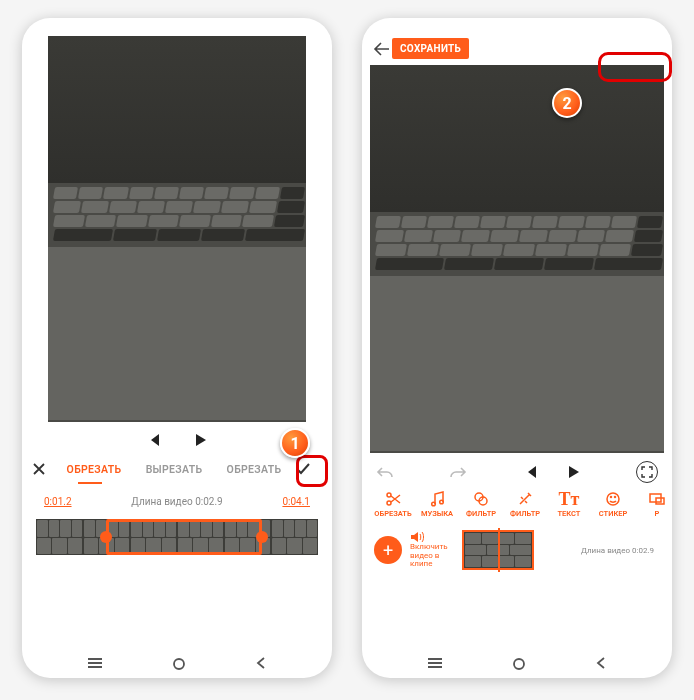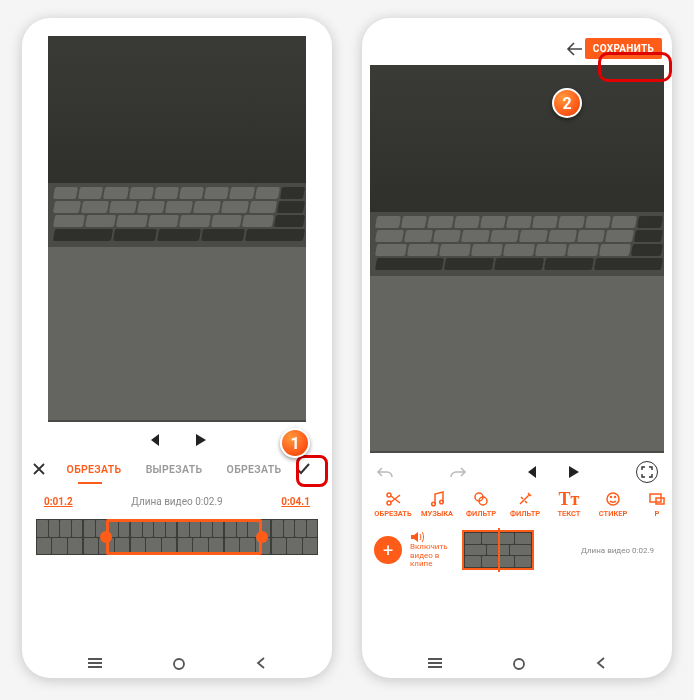--- a/index.html
+++ b/index.html
@@ -42,31 +42,31 @@
   .left .preview { margin: 0 26px; height: 386px; }
   .controls1 { display:flex; justify-content:center; gap:30px; padding: 10px 0 8px; }
   .tabs { display:flex; align-items:center; padding: 4px 10px 6px; font-size:10.5px; font-weight:600; position:relative; }
   .tabs .xbtn { width:22px; color:#333; font-size:16px; text-align:center; }
   .tabs .tab { flex:1; text-align:center; color:#999; letter-spacing:0.3px; }
   .tabs .tab.active { color:#ff5c1a; }
   .tabs .indicator { position:absolute; bottom:0; left:56px; width:24px; height:2px; background:#ff5c1a; }
   .tabs .chk { width:28px; text-align:center; }
   .checkbox-hl { position:absolute; border:3px solid #e10000; border-radius:8px; }
   .timeinfo { display:flex; justify-content:space-between; padding: 12px 22px 6px; font-size:10px; }
-  .timeinfo .t { color:#ff5c1a; text-decoration:underline;font-weight:bold; }
+  .timeinfo .t { color:#ff5c1a; text-decoration:underline; }
   .timeinfo .mid { color:#888; }
   .trimmer { margin: 6px 14px 0; height:36px; position:relative; }
   .trimmer .strip { height:100%; display:flex; }
   .trimmer .strip .fr { flex:1; }
   .trimmer .sel { position:absolute; top:0; left:70px; right:56px; bottom:0; border:3px solid #ff5c1a; border-radius:2px; }
   .trimmer .handle { position:absolute; top:50%; width:12px; height:12px; background:#ff5c1a; border-radius:50%; transform:translate(-50%,-50%); }
   .trimmer .handle.l { left:70px; } .trimmer .handle.r { left:calc(100% - 56px); }
   .navbar { position:absolute; bottom:6px; left:0; right:0; display:flex; justify-content:space-around; padding:0 30px; color:#555; }
   
-  .right .topbar { display:flex; align-items:center; justify-content:flex-end; padding: 2px 10px 6px; }
+  .right .topbar { display:flex; align-items:center; justify-content:flex-start; padding: 2px 10px 6px; }
   .backbtn { font-size:18px; color:#444; }
   .savebtn { background:#ff5c1a; color:#fff; font-size:10px; font-weight:700; padding:5px 8px; border-radius:2px; letter-spacing:0.3px; }
   .save-hl { position:absolute; border:3px solid #e10000; border-radius:10px; }
   .right .preview { margin: 0 8px; height: 388px; }
   .controls2 { display:flex; align-items:center; justify-content:space-between; padding:8px 14px 4px; }
   .controls2 .mid { display:flex; gap:26px; }
   .tools { display:flex; gap:2px; padding: 2px 4px 4px 10px; overflow:hidden; }
   .tool { flex:0 0 42px; text-align:center; color:#ff5c1a; font-size:7.5px; font-weight:600; }
   .tool .ic { height:20px; display:flex; align-items:center; justify-content:center; font-size:15px; }
   .bottomrow { display:flex; align-items:center; gap:8px; padding: 8px 10px 0 12px; font-size:8px; color:#888; }

